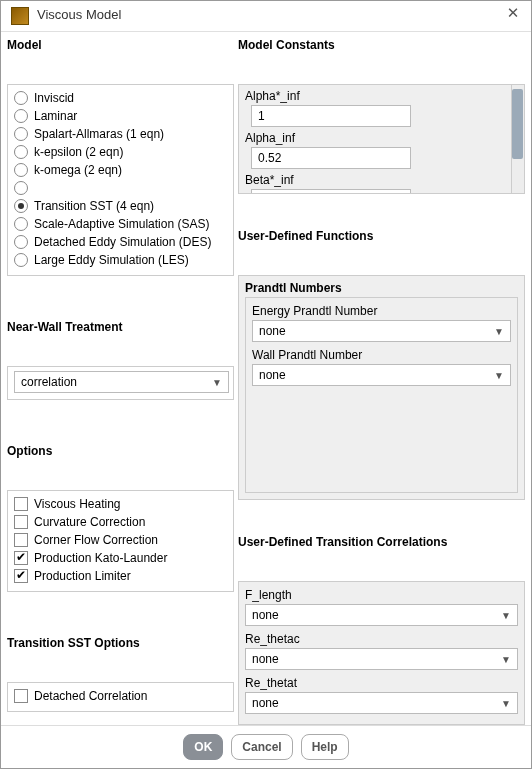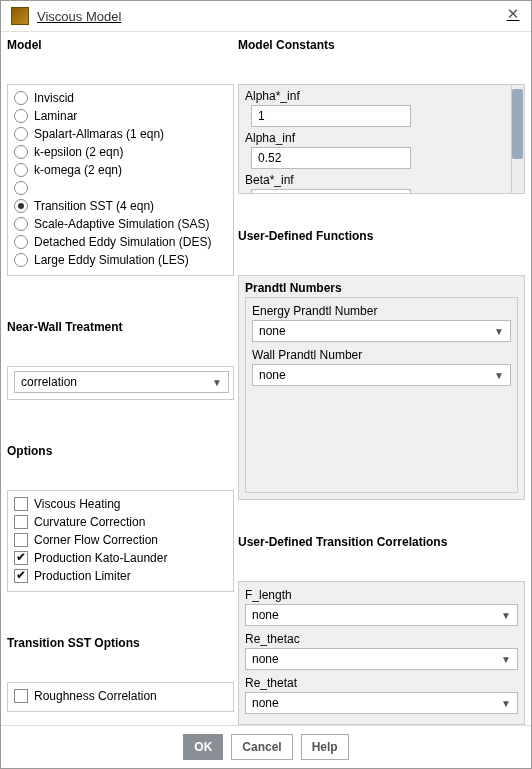--- a/index.html
+++ b/index.html
@@ -10,24 +10,22 @@
     background: #fff;
     color: #000;
     width: 532px;
     height: 769px;
     border: 1px solid #999;
     display: flex;
     flex-direction: column;
   }
   .titlebar {
     display: flex;
-    align-items: center;
     padding: 6px 10px;
     border-bottom: 1px solid #e0e0e0;
-    text-decoration: underline;
   }
   .titlebar .app-icon {
     width: 18px; height: 18px;
     background: linear-gradient(135deg,#8a5a00,#c08a20);
     border:1px solid #6b4a00;
     margin-right: 8px;
   }
   .titlebar .title { flex: 1; font-size: 13px; color:#333;}
   .titlebar .close { 
     width: 16px; height: 16px; 
@@ -114,21 +112,21 @@
   .prandtl-box { height: 196px;}
   .utc-box { }
   .field-label { font-size:12px; padding-top:2px; padding-bottom:2px; }
   .section-gap { margin-bottom:3px;}
   .footer {
     border-top:1px solid #ddd;
     padding:8px 0;
     display:flex; gap:8px; justify-content:center;
   }
   .btn {
-    border:1px solid #aaa; border-radius:0;
+    border:1px solid #aaa; border-radius:8px;
     padding:5px 10px; font-size:12px; font-weight:bold;
     background:#fff; cursor:pointer; color:#555;
   }
   .btn.primary { background:#8a8f96; color:#fff; border-color:#8a8f96;}
 </style>
 </head>
 <body>
 
 <div class="titlebar">
   <div class="app-icon"></div>
@@ -211,21 +209,21 @@
         <div class="check-row">
           <div class="check checked"></div>
           <span>Production Limiter</span>
         </div>
       </div>
 
     <div class="section-title">Transition SST Options</div>
     <div class="group-box" id="tsst-box">
         <div class="check-row">
           <div class="check"></div>
-          <span>Roughness Correlation</span>
+          <span>Detached Correlation</span>
         </div>
       </div>
   </div>
 
   <div class="col right">
     <div class="section-title">Model Constants</div>
     <div class="constants-pane section-gap">
       <div class="constants-inner" id="constants-inner">
           <div class="constant-label">Alpha*_inf</div>
           <div style="padding: 2px 0px 2px 6px;">

